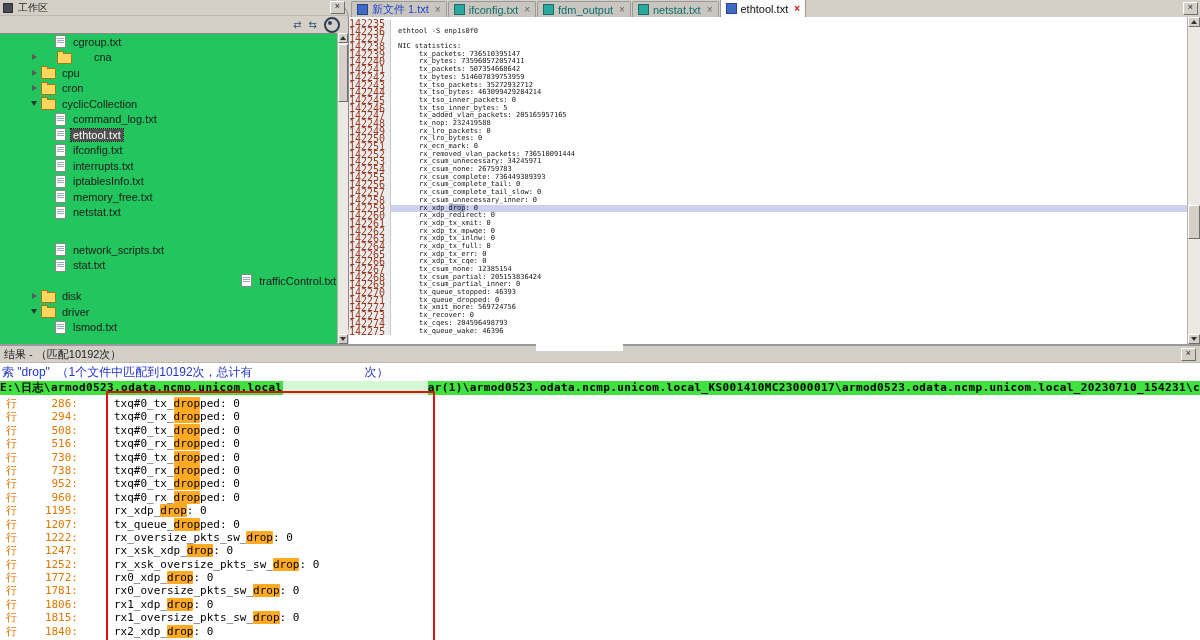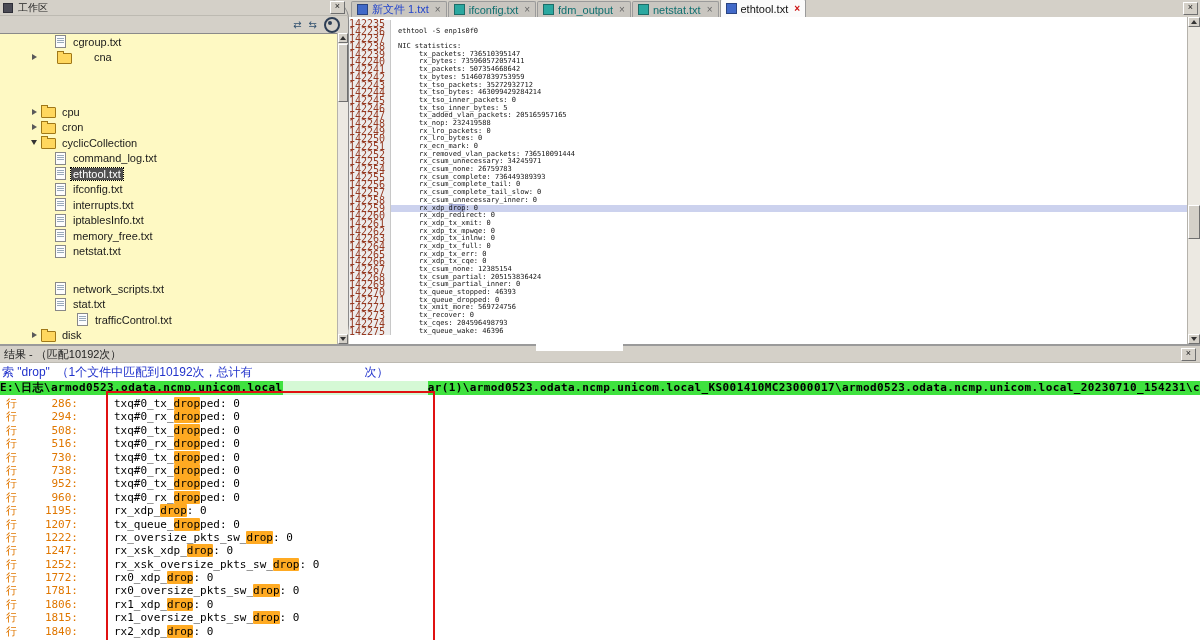--- a/index.html
+++ b/index.html
@@ -8,21 +8,21 @@
   
   .workspace{position:absolute;left:0;top:0;width:348px;height:344px;background:#d4d0c8;border-right:1px solid #8a8a8a;border-radius:19px;}
   .ws-caption{height:15px;display:flex;align-items:center;gap:5px;padding:0 3px;border-bottom:1px solid #bdbab2;}
   .grip-icon{width:8px;height:8px;background:#4a4a55;border:1px solid #2e2e38;flex:none;}
   .ws-title{font-size:10px;color:#222;flex:1;}
   .cap-close{width:13px;height:11px;flex:none;background:#d4d0c8;border:1px solid;border-color:#fff #6f6f6f #6f6f6f #fff;font-size:9px;line-height:9px;text-align:center;color:#222;cursor:default;}
   .ws-toolbar{height:18px;display:flex;align-items:center;justify-content:flex-end;gap:7px;padding-right:8px;}
   .tool-glyph{font-size:10px;color:#30506e;line-height:12px;}
   .target-glyph{width:12px;height:12px;border:2px solid #2e3e55;border-radius:50%;position:relative;}
   .target-glyph::after{content:"";position:absolute;left:2px;top:2px;width:4px;height:4px;border-radius:50%;background:#2e3e55;}
-  .ws-tree{position:absolute;left:0;top:33px;right:10px;bottom:0;background:#fef9c3;border-top:1px solid #8a8a8a;overflow:hidden;}
+  .ws-tree{position:absolute;left:0;top:33px;right:10px;bottom:0;background:#22c55e;border-top:1px solid #8a8a8a;overflow:hidden;}
   .trow{height:15.5px;display:flex;align-items:center;font-size:11px;white-space:nowrap;}
   .tree-spacer{height:22px;}
   .arrow{width:10px;flex:none;display:flex;align-items:center;justify-content:center;}
   .arrow.a-right::before{content:"";border:3px solid transparent;border-left:5px solid #5a5a5a;margin-left:3px;}
   .arrow.a-down::before{content:"";border:3px solid transparent;border-top:5px solid #333;margin-top:3px;}
   .ico-folder{position:relative;width:13px;height:9px;background:#ffd75e;border:1px solid #a07818;border-radius:1px;flex:none;margin:2px 4px 0 2px;}
   .ico-folder::before{content:"";position:absolute;top:-3px;left:-1px;width:5px;height:2px;background:#ffd75e;border:1px solid #a07818;border-bottom:none;}
   .ico-file{width:9px;height:11px;background:#fdfdfd;border:1px solid #888;flex:none;margin:0 5px 0 3px;position:relative;}
   .ico-file::before{content:"";position:absolute;left:1px;right:1px;top:2px;height:1px;background:#9ab;box-shadow:0 2px 0 #9ab,0 4px 0 #9ab;}
   .tlabel{padding:0 2px;}
@@ -98,21 +98,21 @@
         <div class="trow" style="padding-left: 42px;">
           <span class="arrow a-none"></span>
           <span class="ico-file"></span>
           <span class="tlabel">cgroup.txt</span>
         </div>
         <div class="trow" style="padding-left: 29px; gap: 16px;">
           <span class="arrow a-right"></span>
           <span class="ico-folder"></span>
           <span class="tlabel">cna</span>
         </div>
-        <div class="trow" style="padding-left: 29px; margin-top: 39px;">
+        <div class="trow" style="padding-left: 29px;">
           <span class="arrow a-right"></span>
           <span class="ico-folder"></span>
           <span class="tlabel">cpu</span>
         </div>
         <div class="trow" style="padding-left: 29px;">
           <span class="arrow a-right"></span>
           <span class="ico-folder"></span>
           <span class="tlabel">cron</span>
         </div>
         <div class="trow" style="padding-left: 29px;">
@@ -159,21 +159,21 @@
         <div class="trow" style="padding-left: 42px;">
           <span class="arrow a-none"></span>
           <span class="ico-file"></span>
           <span class="tlabel">network_scripts.txt</span>
         </div>
         <div class="trow" style="padding-left: 42px;">
           <span class="arrow a-none"></span>
           <span class="ico-file"></span>
           <span class="tlabel">stat.txt</span>
         </div>
-        <div class="trow" style="padding-left: 64px;">
+        <div class="trow" style="padding-left: 50px; justify-content: flex-end;">
           <span class="arrow a-none"></span>
           <span class="ico-file"></span>
           <span class="tlabel">trafficControl.txt</span>
         </div>
         <div class="trow" style="padding-left: 29px;">
           <span class="arrow a-right"></span>
           <span class="ico-folder"></span>
           <span class="tlabel">disk</span>
         </div>
         <div class="trow" style="padding-left: 29px;">

